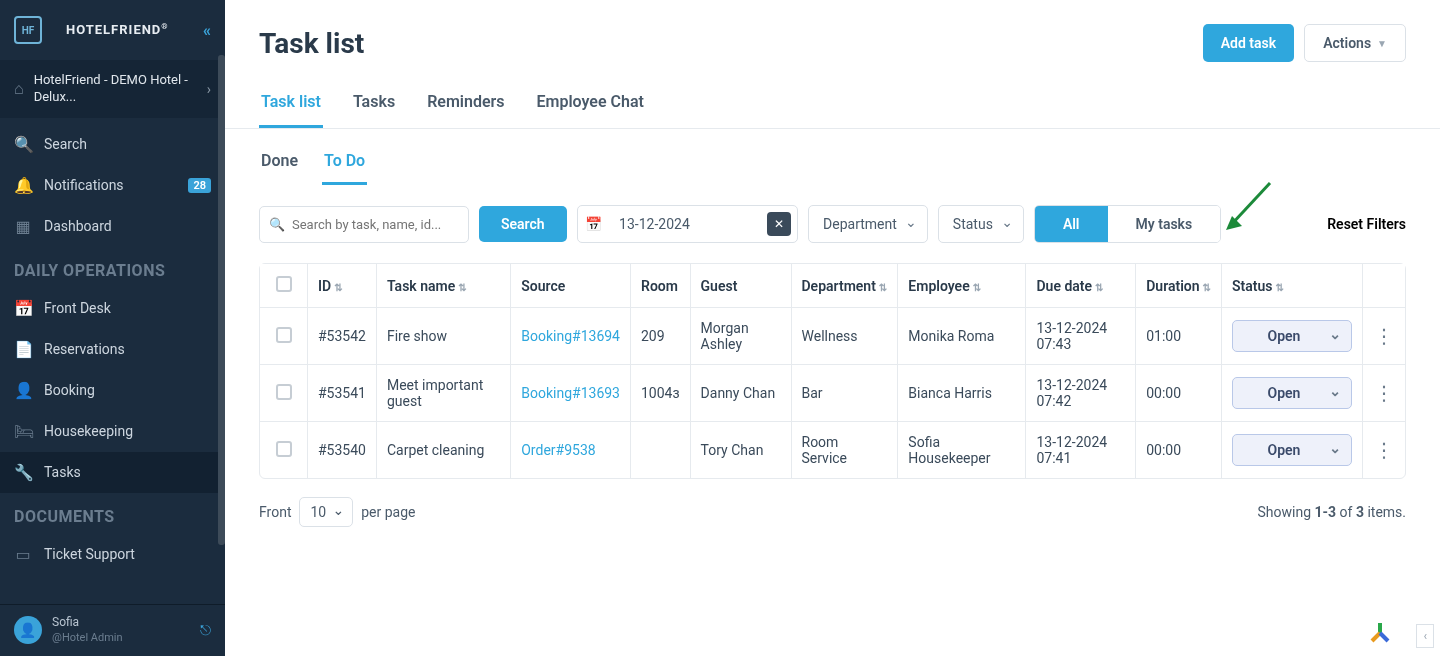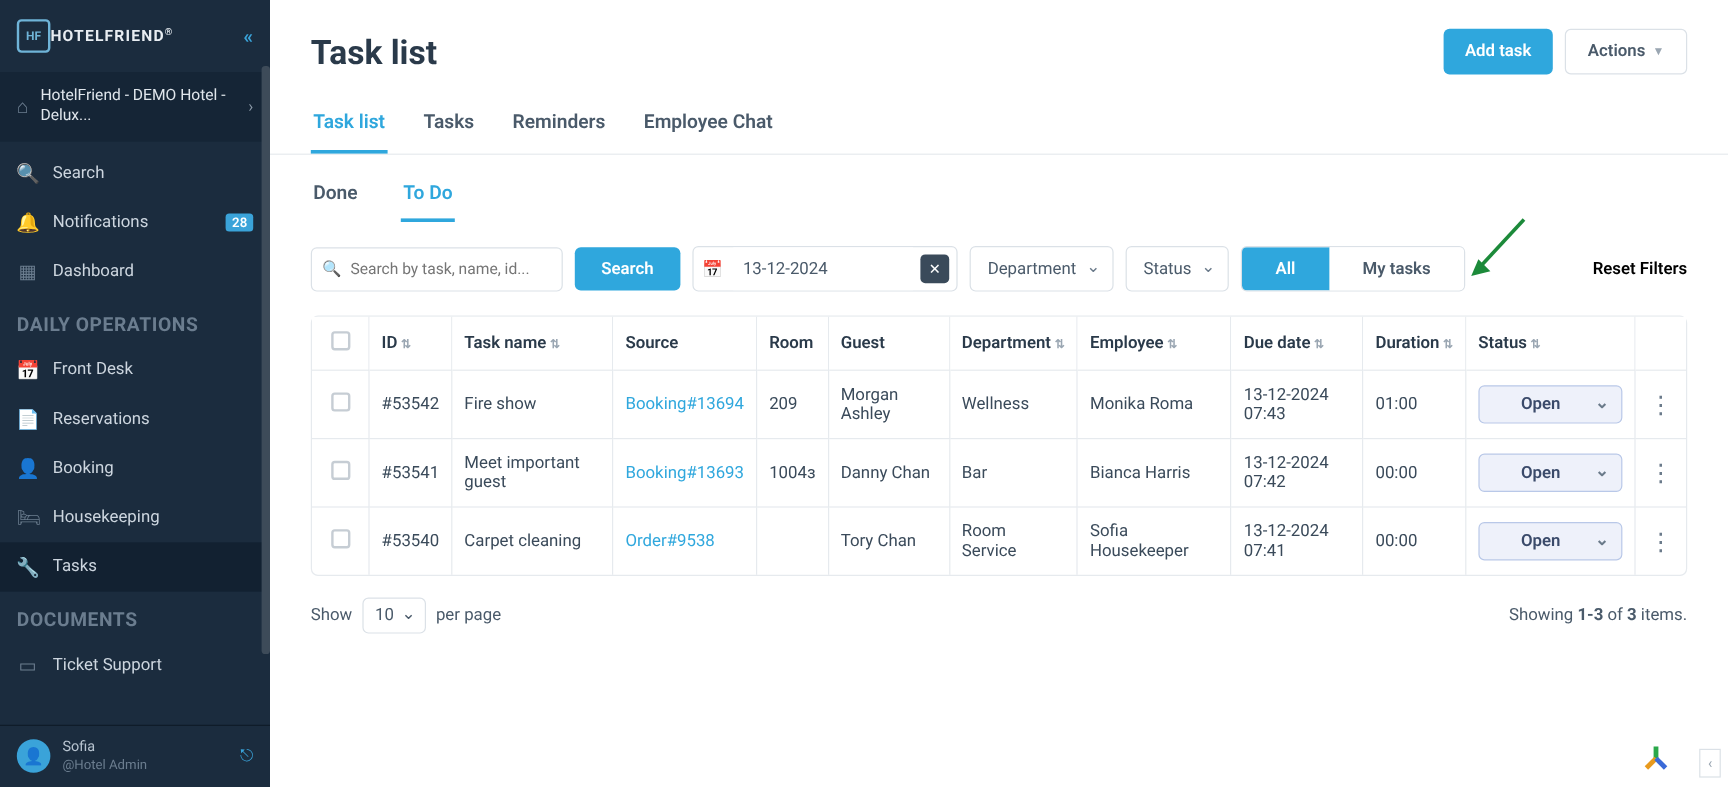--- a/index.html
+++ b/index.html
@@ -1,19 +1,19 @@
 <!DOCTYPE html>
 <html><head>
 <meta charset="utf-8">
 <style>
 *{box-sizing:border-box;margin:0;padding:0;font-family:-apple-system,BlinkMacSystemFont,"Segoe UI",Roboto,sans-serif}
 body{background:#f5f6f8;color:#2a3a4a;font-size:14px}
 .app{display:flex;height:656px;width:1440px;overflow:hidden}
 .sidebar{width:225px;background:#1b2c3e;color:#b8c4d0;display:flex;flex-direction:column;position:relative}
-.logo{display:flex;align-items:center;padding:16px 14px;gap:0}
+.logo{display:flex;align-items:center;padding:16px 14px;gap:24px}
 .logo-box{width:28px;height:28px;background:#1b2c3e;border:2px solid #6fb4d8;border-radius:4px;display:flex;align-items:center;justify-content:center;font-size:10px;font-weight:700;color:#6fb4d8}
 .logo-text{font-weight:700;font-size:13px;letter-spacing:1px;color:#e8edf2}
 .logo-tm{font-size:8px;vertical-align:super}
 .collapse-chevron{margin-left:auto;color:#3aa3d9;font-size:16px;font-weight:700;cursor:pointer}
 .hotel-sel{display:flex;align-items:center;padding:12px 14px;gap:10px;background:#152536;cursor:pointer}
 .home-icon{font-size:16px;color:#6b7d8f}
 .hotel-name{font-size:13px;line-height:1.3;color:#e0e6ec;flex:1}
 .hotel-chevron{color:#8a98a6;font-size:14px}
 .nav{list-style:none;padding:6px 0}
 .nav-header{font-size:16px;font-weight:700;letter-spacing:.5px;color:#6b7d8f;padding:14px 14px 8px}
@@ -31,21 +31,21 @@
 .header{display:flex;align-items:center;padding:24px 34px 10px}
 .page-title{font-size:28px;font-weight:700;color:#2a3a4a}
 .header-actions{margin-left:auto;display:flex;gap:10px}
 .btn{border:none;border-radius:5px;padding:10px 18px;font-size:14px;font-weight:600;cursor:pointer;display:inline-flex;align-items:center;gap:6px}
 .btn-primary{background:#2fa7dd;color:#fff}
 .btn-white{background:#fff;border:1px solid #dbe1e7;color:#4a5a6a}
 .btn-white .tri{font-size:10px;color:#9aa6b2}
 .tabs{display:flex;gap:28px;padding:10px 34px 0;border-bottom:1px solid #e6eaee}
 .tab{padding:10px 2px 14px;font-size:16px;font-weight:600;color:#4a5a6a;cursor:pointer;border-bottom:3px solid transparent}
 .tab.active{color:#2fa7dd;border-bottom-color:#2fa7dd}
-.subtabs{display:flex;gap:34px;padding:18px 34px 0}
+.subtabs{display:flex;gap:22px;padding:18px 34px 0}
 .subtab{padding:4px 2px 12px;font-size:16px;font-weight:600;color:#4a5a6a;cursor:pointer;border-bottom:3px solid transparent}
 .subtab.active{color:#2fa7dd;border-bottom-color:#2fa7dd}
 .filters{display:flex;gap:10px;padding:20px 34px;align-items:center}
 .search-box{position:relative}
 .search-box input{width:210px;padding:10px 12px 10px 32px;border:1px solid #dbe1e7;border-radius:5px;font-size:13px;color:#4a5a6a}
 .search-box .sicn{position:absolute;left:10px;top:50%;transform:translateY(-50%);color:#9aa6b2;font-size:13px}
 .btn-search{background:#2fa7dd;color:#fff;padding:10px 22px}
 .date-box{display:flex;align-items:center;border:1px solid #dbe1e7;border-radius:5px;overflow:hidden}
 .date-box .cal{padding:0 8px;color:#6a7a8a}
 .date-box input{border:none;padding:10px 8px;width:150px;font-size:14px;color:#4a5a6a}
@@ -247,21 +247,21 @@
               <td>13-12-2024 07:41</td>
               <td>00:00</td>
               <td><span class="status-pill">Open</span></td>
               <td style="text-align: center;"><span class="more">⋮</span></td>
             </tr>
           </tbody>
       </table>
     </div>
 
     <div class="pager">
-      <span>Show</span>
+      <span>Front</span>
       <span class="sel">10</span>
       <span>per page</span>
       <span class="summary">
         <span>Showing </span><b>1-3</b><span> of </span><b>3</b><span> items.</span>
       </span>
     </div>
 
     <div class="float-logo">
       <svg width="24" height="24">
           <path d="M12 2 L12 12" stroke="#2aa84a" stroke-width="4"></path>

